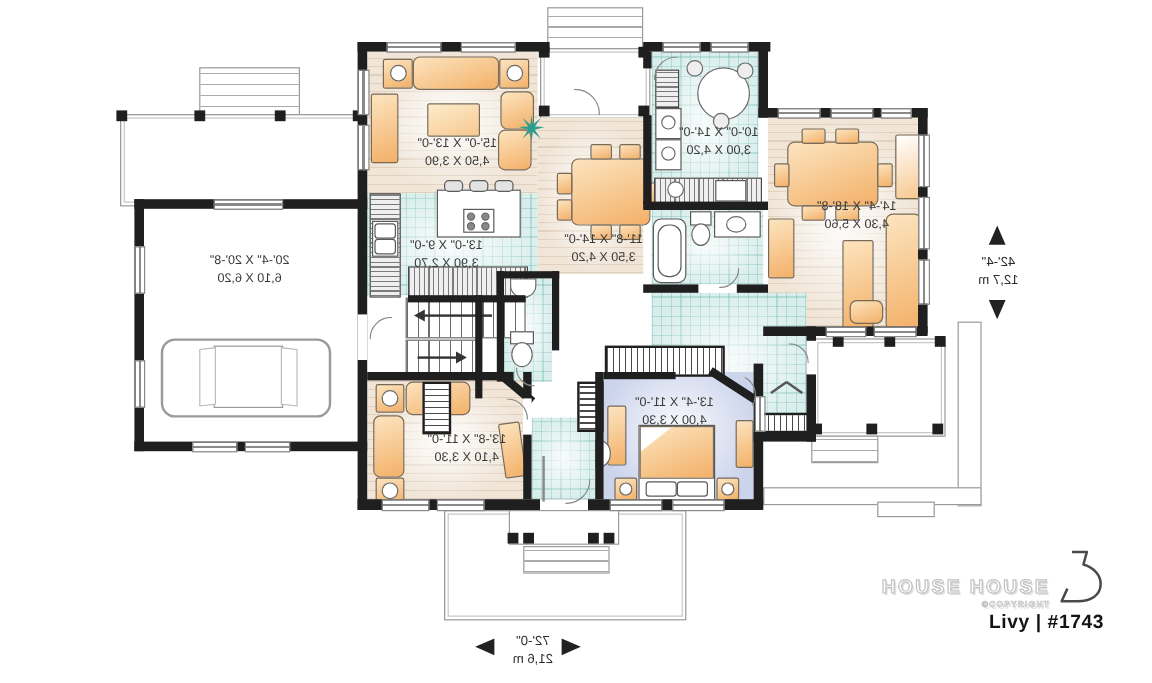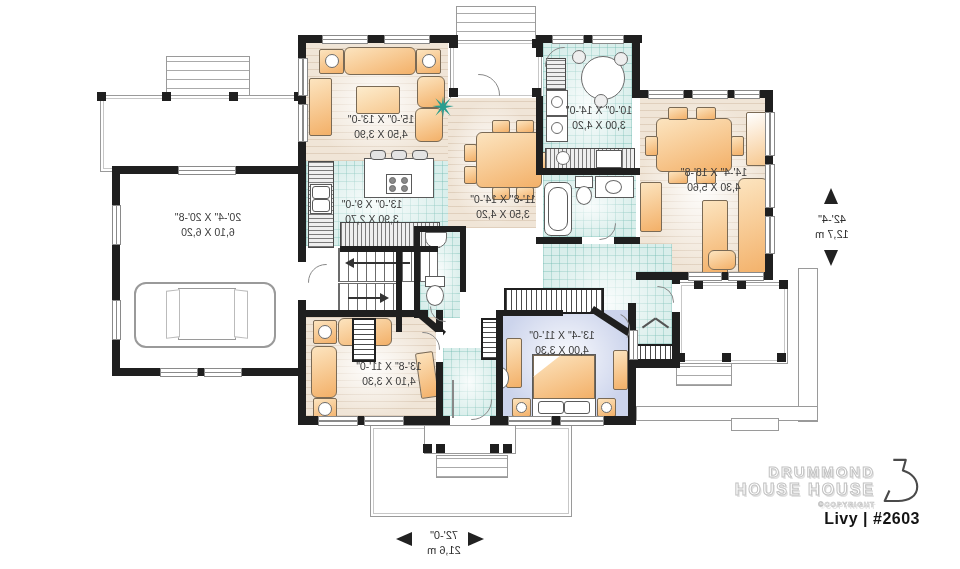--- a/index.html
+++ b/index.html
@@ -338,21 +338,20 @@
   </div>
   <div class="tri" style="left:824px;top:250px;border-left:7px solid transparent;border-right:7px solid transparent;border-top:16px solid #222;"></div>
 
   <div class="tri" style="left:396px;top:532px;border-top:7px solid transparent;border-bottom:7px solid transparent;border-right:16px solid #222;"></div>
   <div class="dimlbl" style="left:444px;top:543px;">
     <div>72'-0"</div>
     <div>21,6 m</div>
   </div>
   <div class="tri" style="left:468px;top:532px;border-top:7px solid transparent;border-bottom:7px solid transparent;border-left:16px solid #222;"></div>
 
-  <div class="brand" style="left:700px;top:463px;width:175px;font-size:15px;">DRUMMOND</div>
   <div class="brand" style="left:700px;top:481px;width:175px;font-size:16px;">HOUSE HOUSE</div>
   <div class="brand" style="left:700px;top:501px;width:175px;font-size:7px;letter-spacing:1px;-webkit-text-stroke:.6px #c2c2c2;">©COPYRIGHT</div>
   <svg class="abs" style="left:878px;top:456px;" width="44" height="48" viewBox="0 0 46 50">
     <path d="M16 4 h13 l-3 11 c10 3 15 10 15 17 c0 10 -9 15 -20 15 h-14 l5 -11" fill="#fff" stroke="#4a4a4a" stroke-width="2.2" stroke-linejoin="round"></path>
   </svg>
-  <div class="planname" style="left:738px;top:510px;width:182px;">Livy | #2603</div>
+  <div class="planname" style="left:738px;top:510px;width:182px;">Livy | #1743</div>
 
 </div>
 
 </body></html>

